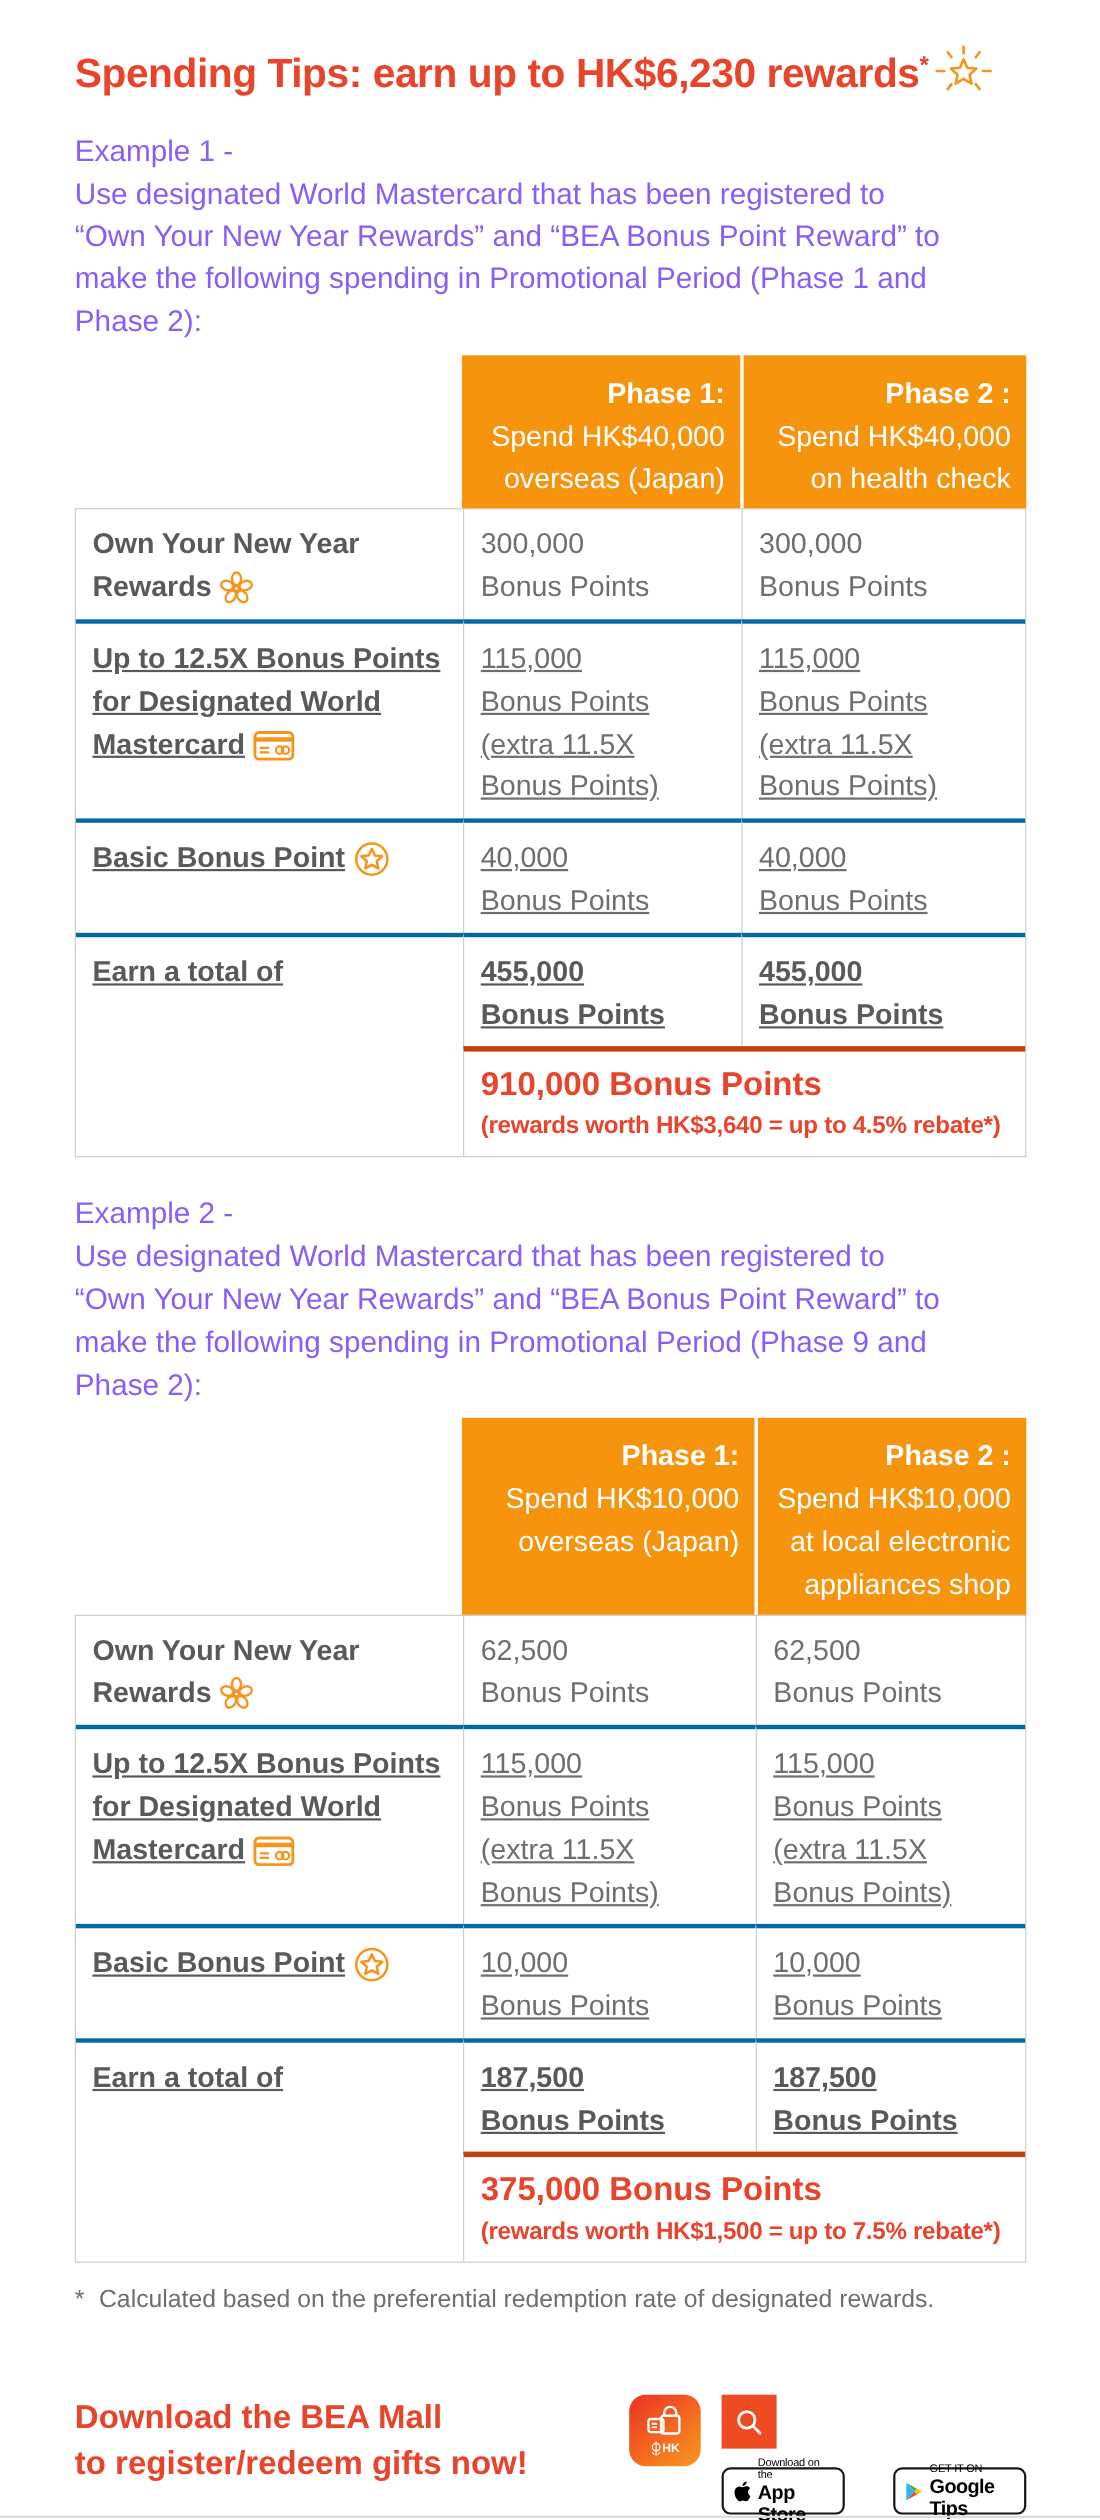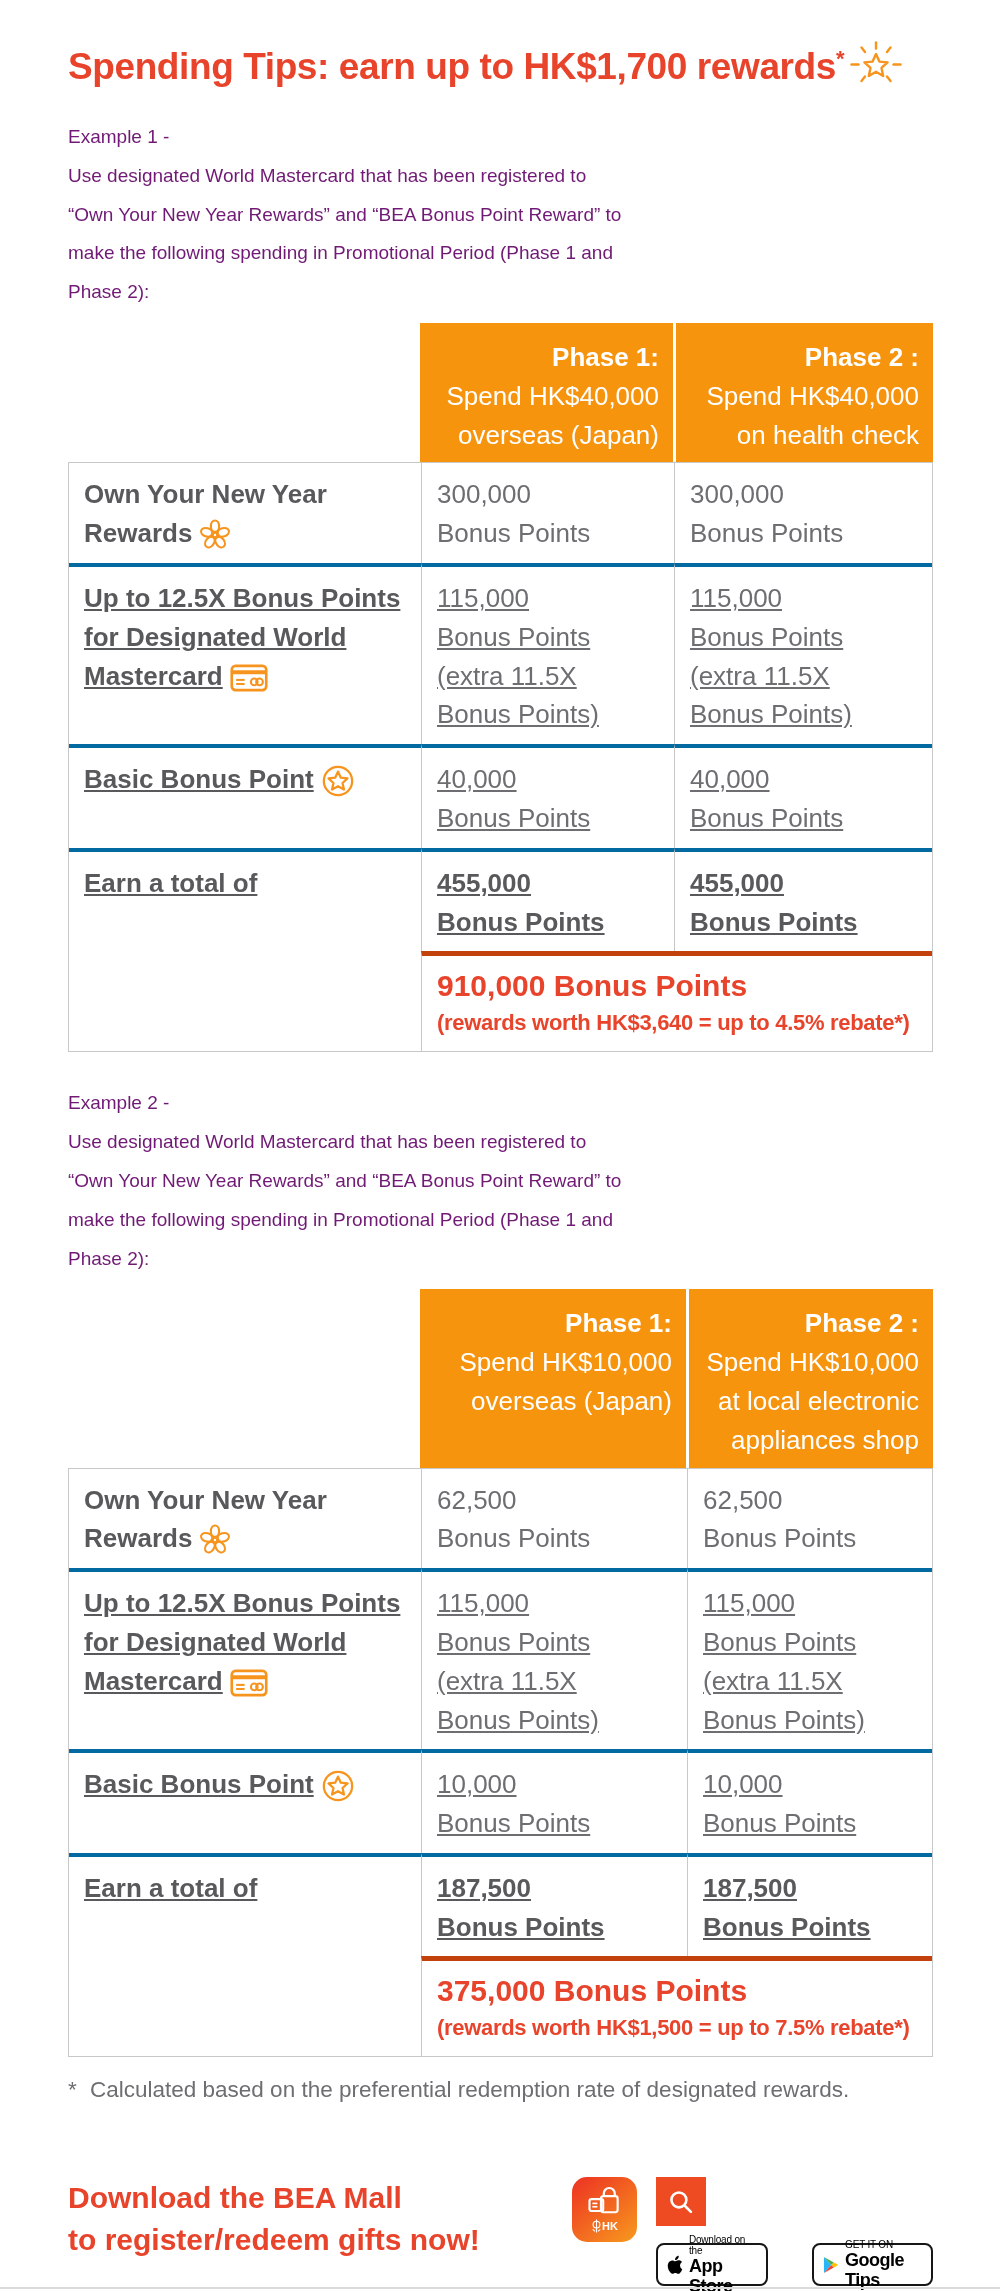--- a/index.html
+++ b/index.html
@@ -9,21 +9,21 @@
   }
   .container{box-sizing:border-box;width:933px;padding:44px 0 0 68px;}
 
   
   .title-row{display:flex;align-items:flex-start;margin:0 0 26px 0;}
   h1{margin:0;font-size:37px;line-height:46px;font-weight:bold;color:#E8432B;letter-spacing:-0.4px;}
   h1 sup{font-size:22px;vertical-align:top;line-height:30px;}
   .sparkle{margin-left:4px;margin-top:-4px;}
 
   
-  .intro{white-space:pre-line;font-size:19px;line-height:38.8px;color:#701a75;margin:0 0 11px 0;}
+  .intro{white-space:pre-line;font-size:27px;line-height:38.8px;color:#8b5cf6;margin:0 0 11px 0;}
   .example2 .intro{margin-top:32px;}
 
   
   .tbl{width:865px;}
   .tbl-header{display:flex;margin-left:352px;}
   .hcell{box-sizing:border-box;background:#F7940E;color:#fff;padding:15px 14px 8px 16px;font-size:26px;line-height:38.8px;text-align:right;}
   .hcell .ht{display:block;font-weight:bold;}
   .hcell .hd{display:block;white-space:pre-line;}
   .hc2{border-left:3px solid #ffffff;}
   .t1 .hc1{width:253px;} .t1 .hc2{width:260px;}
@@ -71,21 +71,21 @@
   .badge .b-large{font-size:18px;line-height:20px;font-weight:bold;letter-spacing:-0.5px;}
 
   .bottom-line{position:absolute;left:0;top:2287px;width:1000px;height:2px;background:#DBDBDB;}
 </style>
 </head>
 <body>
 
 <div class="container">
 
   <div class="title-row">
-    <h1><span>Spending Tips: earn up to HK$1,700 rewards</span><sup>*</sup></h1>
+    <h1><span>Spending Tips: earn up to HK$6,230 rewards</span><sup>*</sup></h1>
     <svg class="sparkle" viewBox="0 0 56 52" width="56" height="52">
       <g fill="none" stroke="#F7941D" stroke-width="2.4" stroke-linecap="round" stroke-linejoin="round">
         <polygon points="28,14 31.4,21.6 39.6,22.4 33.5,27.9 35.2,36 28,31.8 20.8,36 22.5,27.9 16.4,22.4 24.6,21.6"></polygon>
         <line x1="28" y1="2.5" x2="28" y2="8.5"></line>
         <line x1="13.5" y1="7.5" x2="17" y2="12"></line>
         <line x1="42.5" y1="7.5" x2="39" y2="12"></line>
         <line x1="3.5" y1="24.5" x2="10.5" y2="24.5"></line>
         <line x1="45.5" y1="24.5" x2="52.5" y2="24.5"></line>
         <line x1="13.5" y1="41" x2="17" y2="36.5"></line>
         <line x1="42.5" y1="41" x2="39" y2="36.5"></line>
@@ -179,21 +179,21 @@
           <div class="gn">(rewards worth HK$3,640 = up to 4.5% rebate*)</div>
         </div>
       </div>
     </div>
   </section>
 
   <section class="example example2">
     <p class="intro">Example 2 -
 Use designated World Mastercard that has been registered to
 “Own Your New Year Rewards” and “BEA Bonus Point Reward” to
-make the following spending in Promotional Period (Phase 1 and
+make the following spending in Promotional Period (Phase 9 and
 Phase 2):</p>
     <div class="tbl t2">
       <div class="tbl-header">
         <div class="hcell hc1">
           <span class="ht">Phase 1:</span>
           <span class="hd">Spend HK$10,000
 overseas (Japan)</span>
         </div>
         <div class="hcell hc2">
           <span class="ht">Phase 2 :</span>

